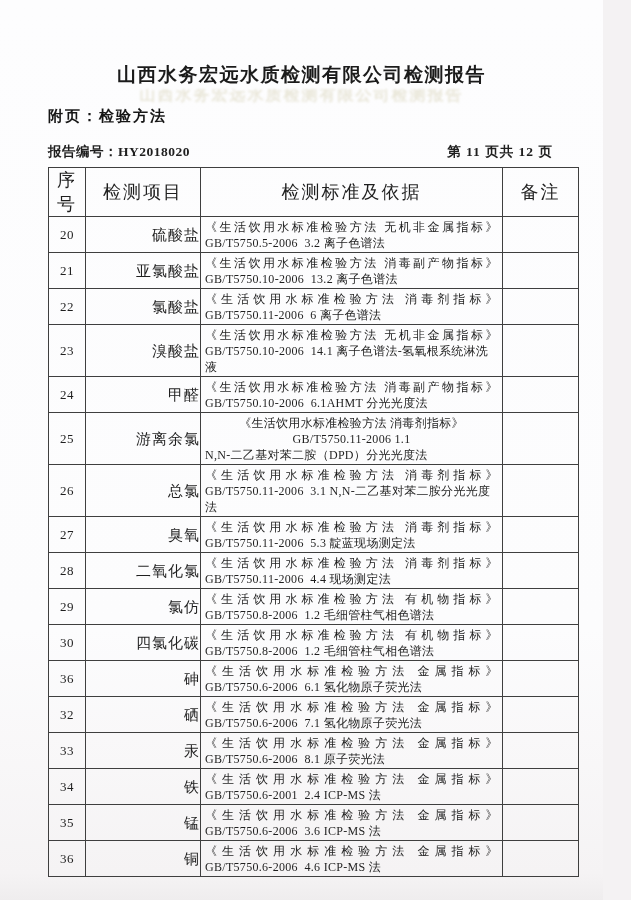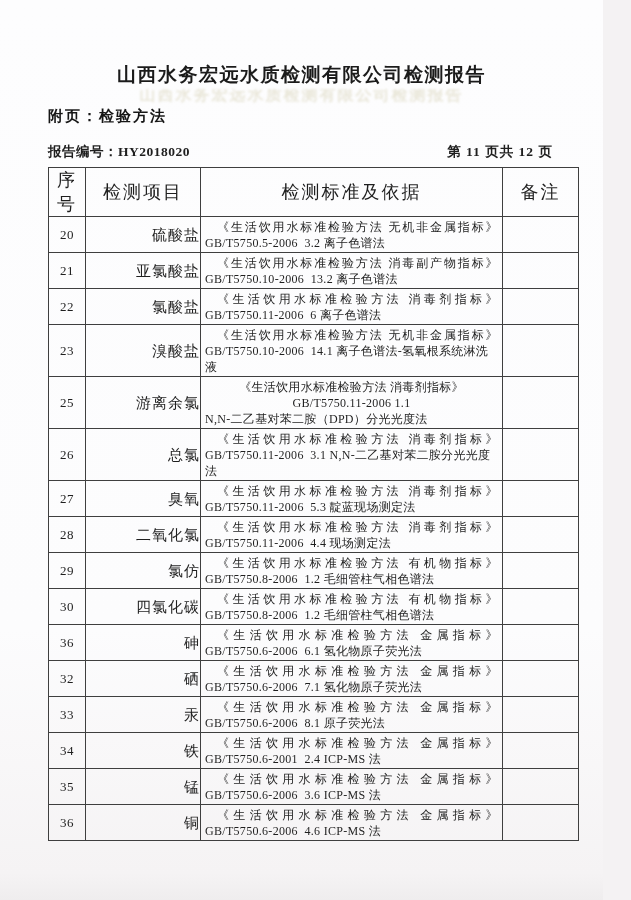--- a/index.html
+++ b/index.html
@@ -51,21 +51,21 @@
   .tbl thead th{
     height:26px;font-size:18px;font-weight:normal;letter-spacing:2px;
     text-align:center;
   }
   .tbl td{font-size:12px;line-height:16px;}
   td.c-no{text-align:center;font-size:13px;letter-spacing:.5px;}
   td.c-item{text-align:right;letter-spacing:1px;font-size:15px;}
   td.c-std{padding:1.5px 4px;}
   td.c-note{background:transparent;}
   .line{white-space:pre-wrap;letter-spacing:.3px;}
-  .line.just{text-align:justify;text-align-last:justify;letter-spacing:.5px;margin-left:12px;}
+  .line.just{text-align:justify;text-align-last:justify;letter-spacing:.5px;}
   .line.ctr{text-align:center;text-align-last:center;}
 </style>
 </head>
 <body>
 
 <div class="page">
   <div class="title">山西水务宏远水质检测有限公司检测报告</div>
   <div class="ghost">山西水务宏远水质检测有限公司检测报告</div>
   <div class="subtitle">附页：检验方法</div>
   <div class="meta">
@@ -118,20 +118,29 @@
         <tr>
           <td class="c-no">23</td>
           <td class="c-item">溴酸盐</td>
           <td class="c-std">
             <div class="line just">《生活饮用水标准检验方法 无机非金属指标》</div>
             <div class="line">GB/T5750.10-2006  14.1 离子色谱法-氢氧根系统淋洗液</div>
           </td>
           <td class="c-note"></td>
         </tr>
         <tr>
+          <td class="c-no">24</td>
+          <td class="c-item">甲醛</td>
+          <td class="c-std">
+            <div class="line just">《生活饮用水标准检验方法 消毒副产物指标》</div>
+            <div class="line">GB/T5750.10-2006  6.1AHMT 分光光度法</div>
+          </td>
+          <td class="c-note"></td>
+        </tr>
+        <tr>
           <td class="c-no">25</td>
           <td class="c-item">游离余氯</td>
           <td class="c-std">
             <div class="line ctr">《生活饮用水标准检验方法 消毒剂指标》</div>
             <div class="line ctr">GB/T5750.11-2006 1.1</div>
             <div class="line">N,N-二乙基对苯二胺（DPD）分光光度法</div>
           </td>
           <td class="c-note"></td>
         </tr>
         <tr>

